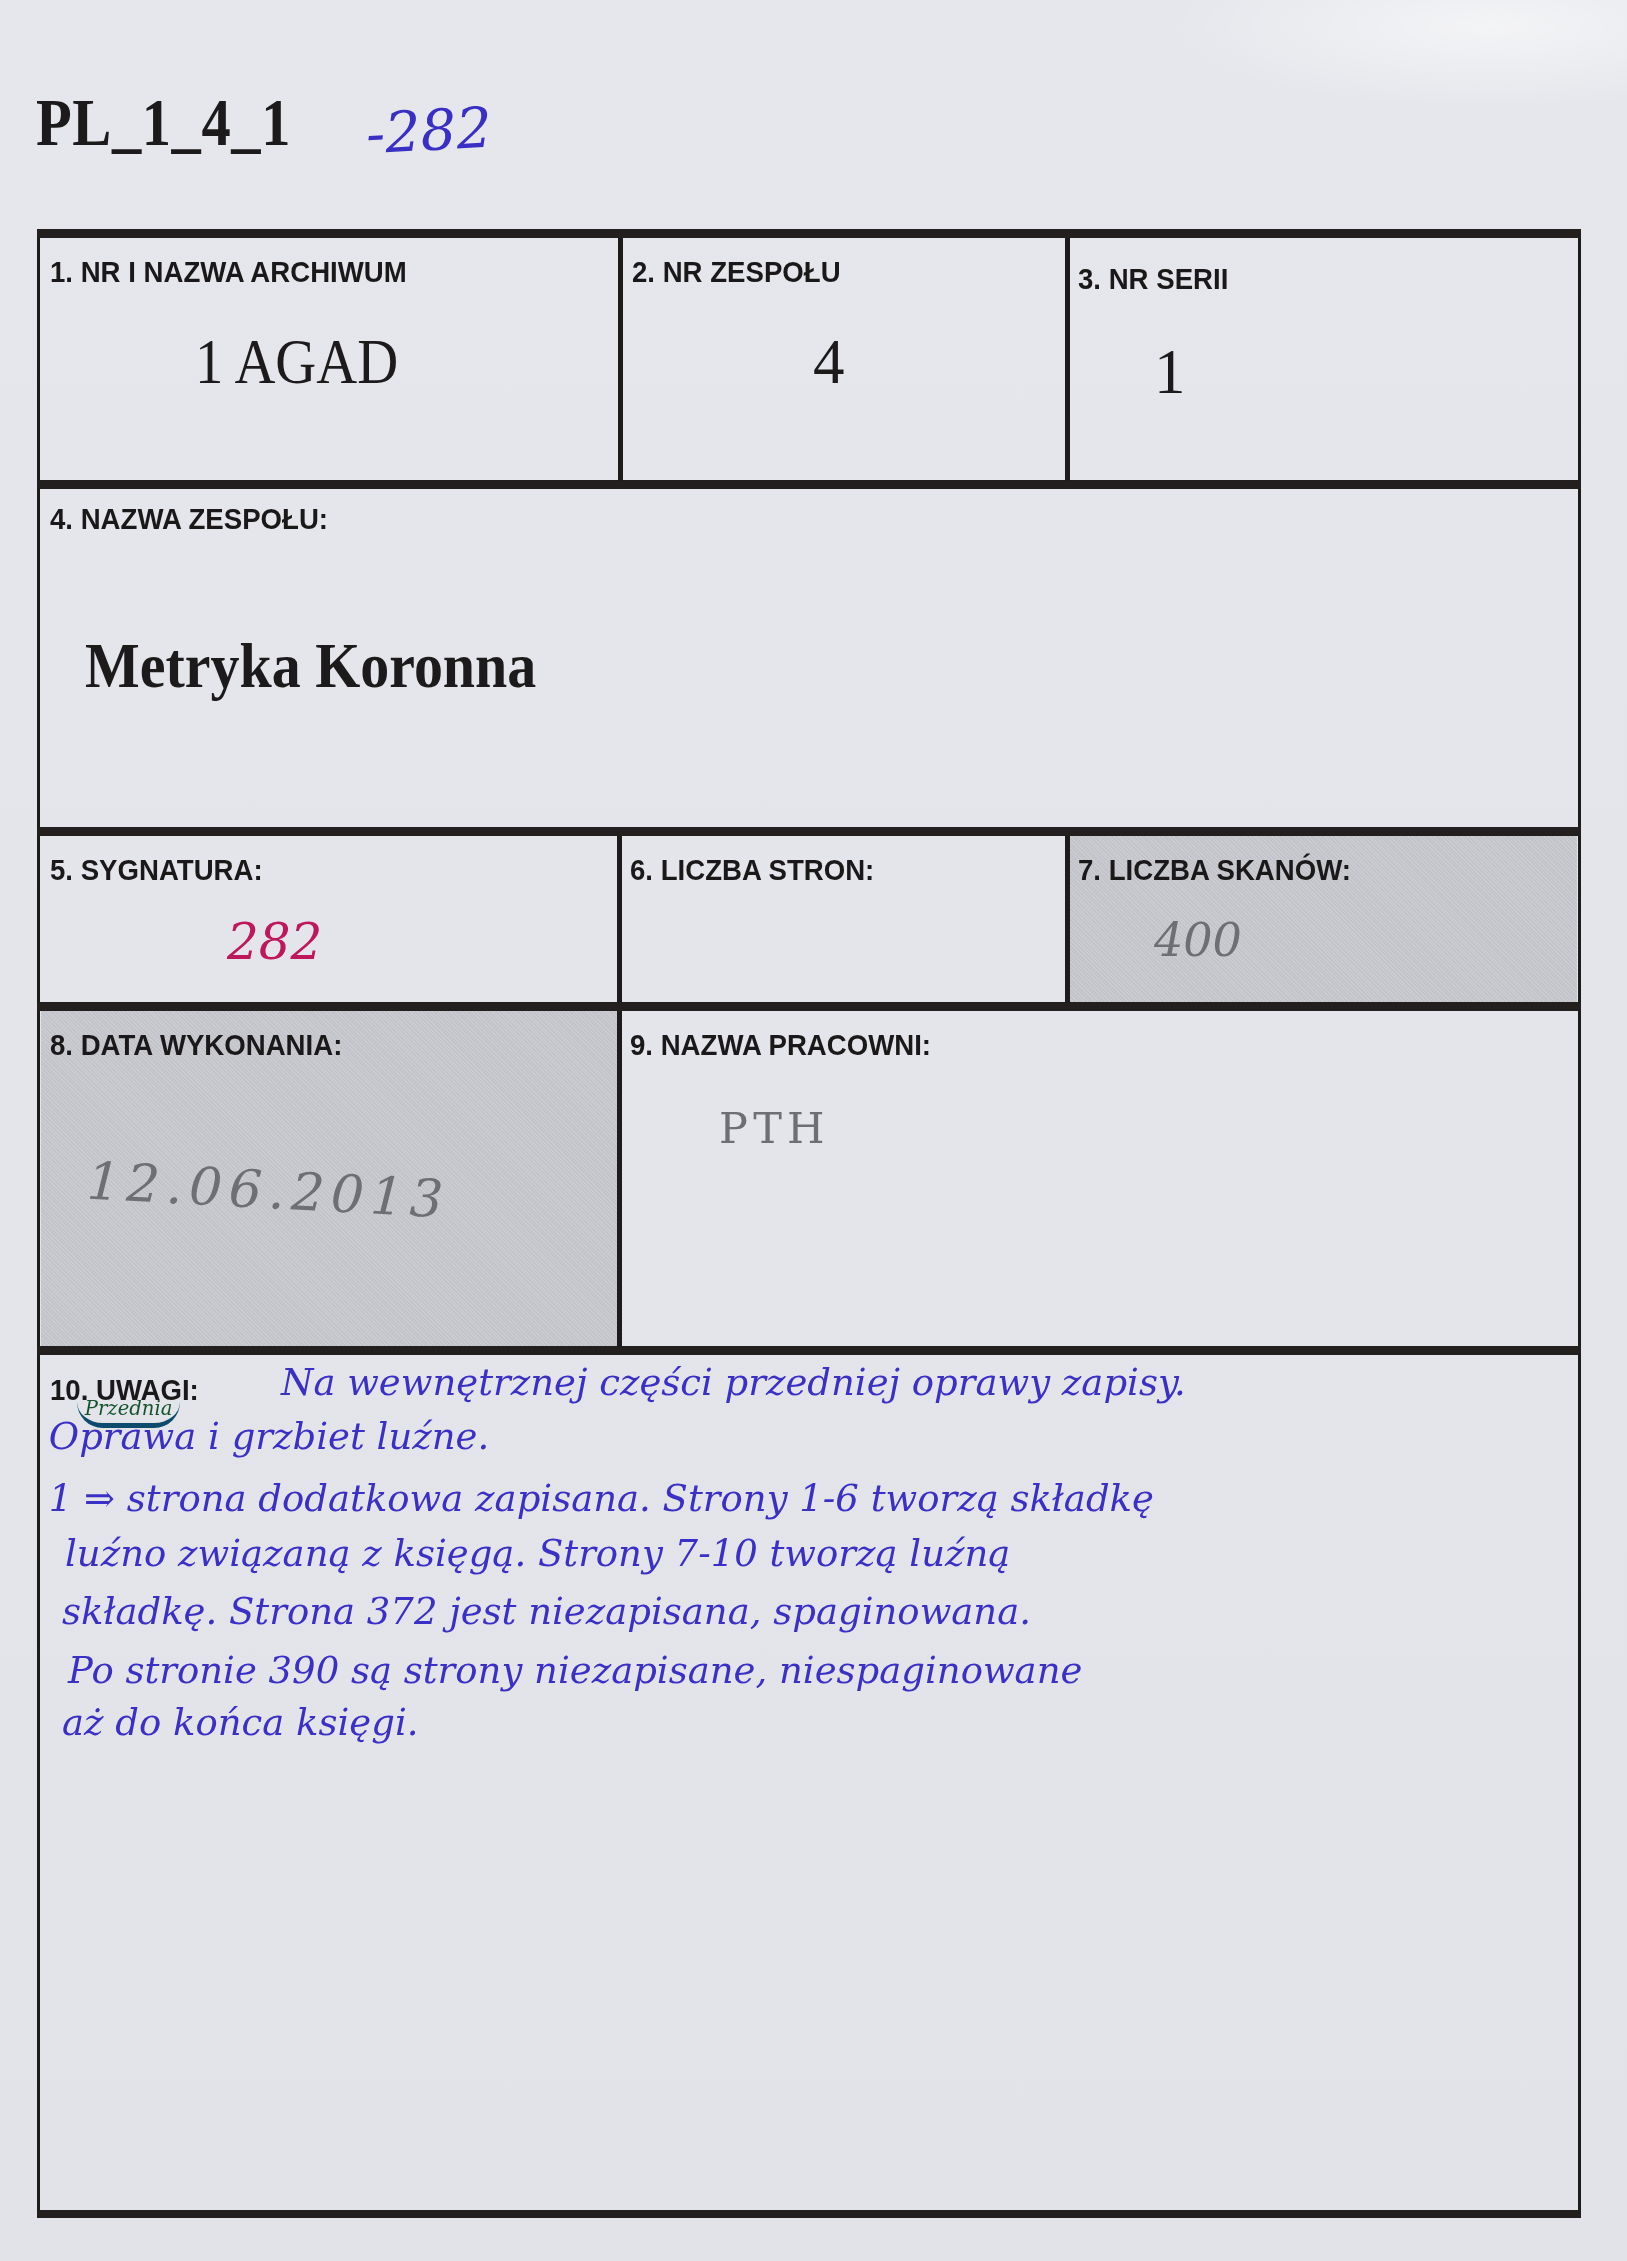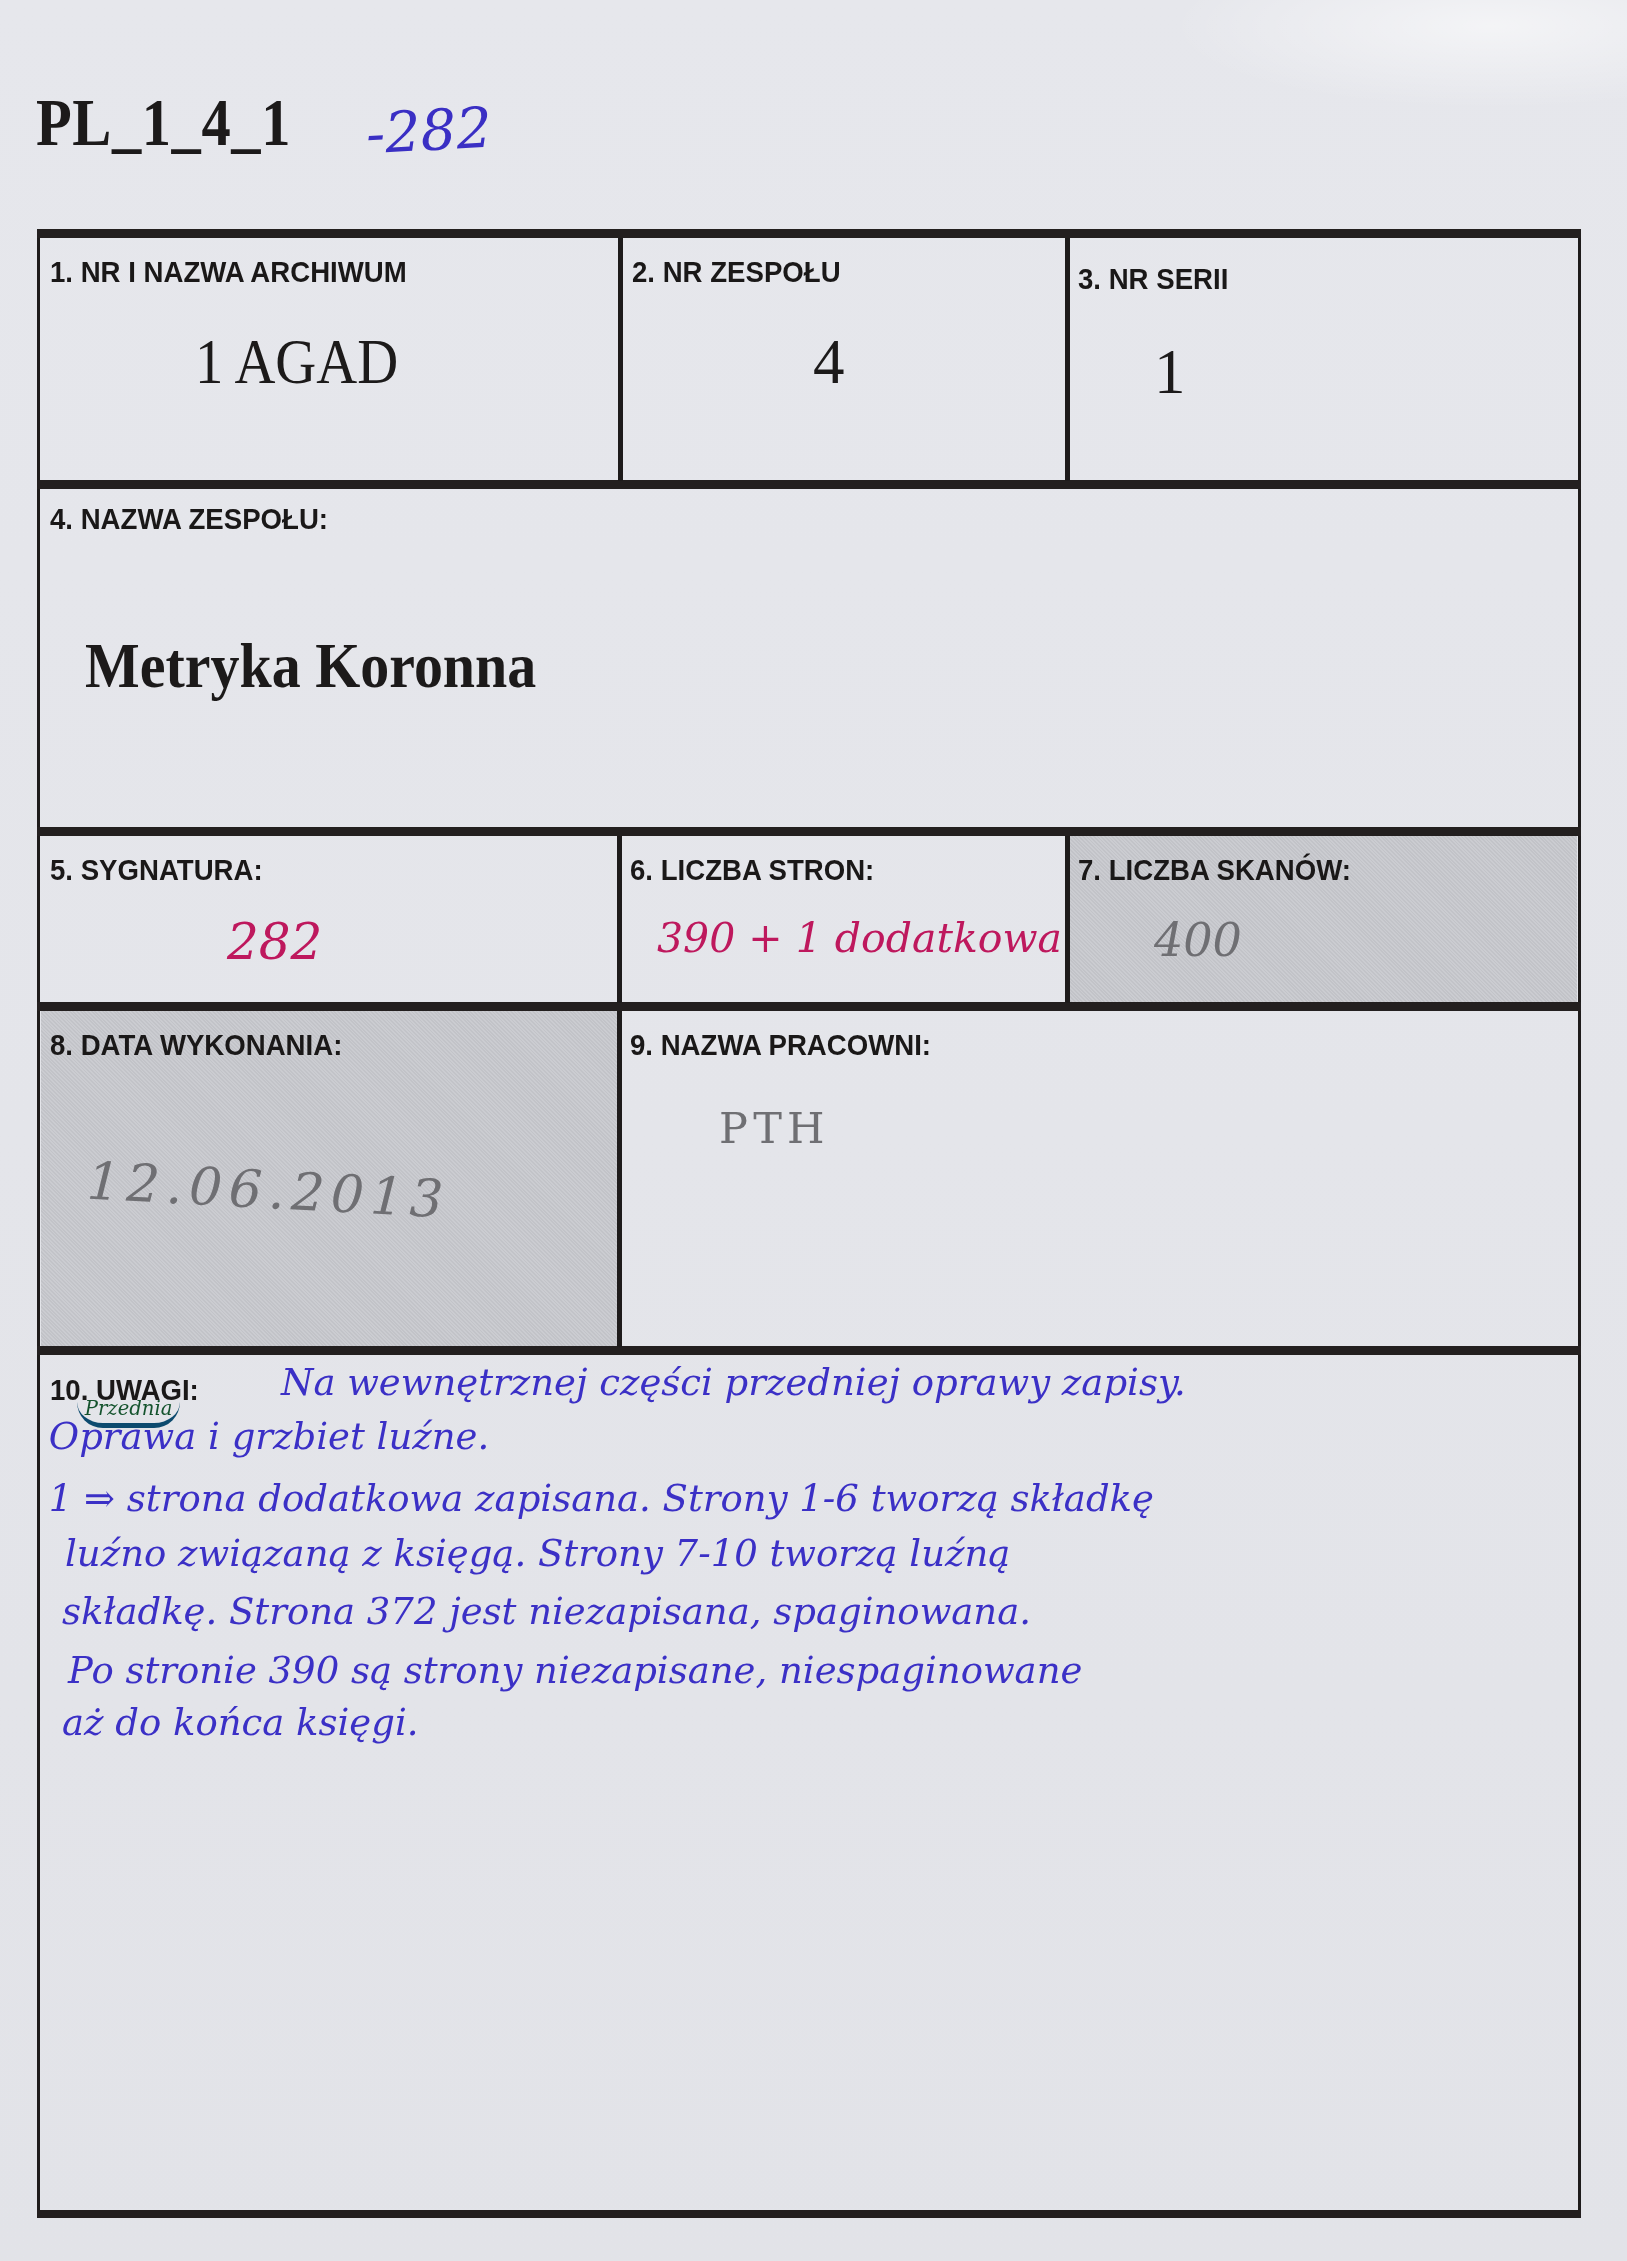--- a/index.html
+++ b/index.html
@@ -172,21 +172,20 @@
   <div class="label" style="top:13px;">4. NAZWA ZESPOŁU:</div>
   <div class="printed-value" style="left:44px;top:141px;font-size:63px;transform:scaleX(0.92);transform-origin:left;">Metryka Koronna</div>
 </div>
 
 <div class="cell" style="left:41px;top:836px;width:576px;height:184px;">
   <div class="label">5. SYGNATURA:</div>
   <div class="hand blue" style="left:186px;top:77px;font-size:50px;">282</div>
 </div>
 <div class="cell" style="left:621px;top:836px;width:443px;height:120px;">
   <div class="label">6. LICZBA STRON:</div>
-  <div class="hand blue" style="left:36px;top:78px;font-size:41px;">390 + 1 dodatkowa</div>
 </div>
 <div class="cell" style="left:1069px;top:836px;width:508px;height:166px;">
   <div class="label">7. LICZBA SKANÓW:</div>
   <div class="hand gray" style="left:85px;top:77px;font-size:46px;">400</div>
 </div>
 
 <div class="cell" style="left:41px;top:1011px;width:576px;height:335px;">
   <div class="label">8. DATA WYKONANIA:</div>
   <div class="hand gray" style="left:46px;top:149px;font-size:52px;letter-spacing:6.5px;transform:rotate(3deg);">12.06.2013</div>
 </div>

